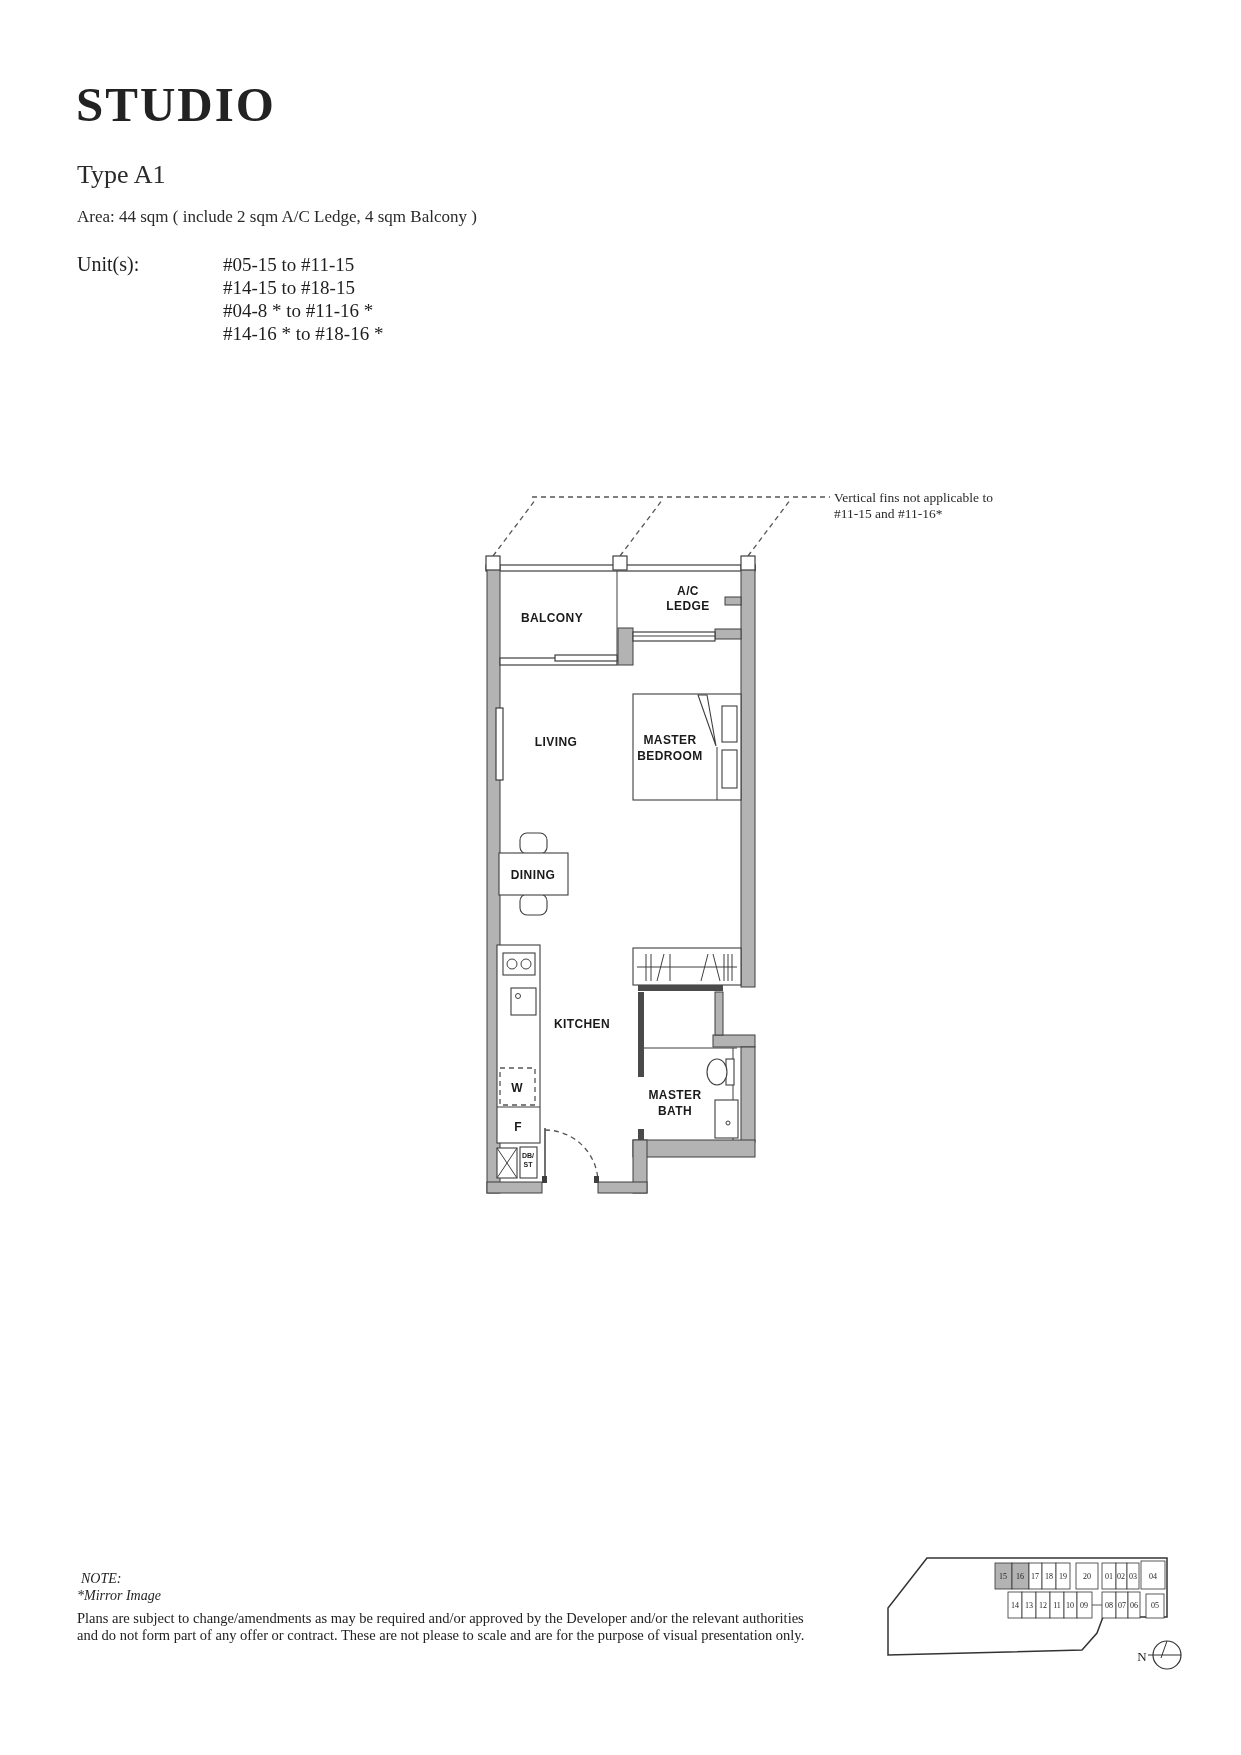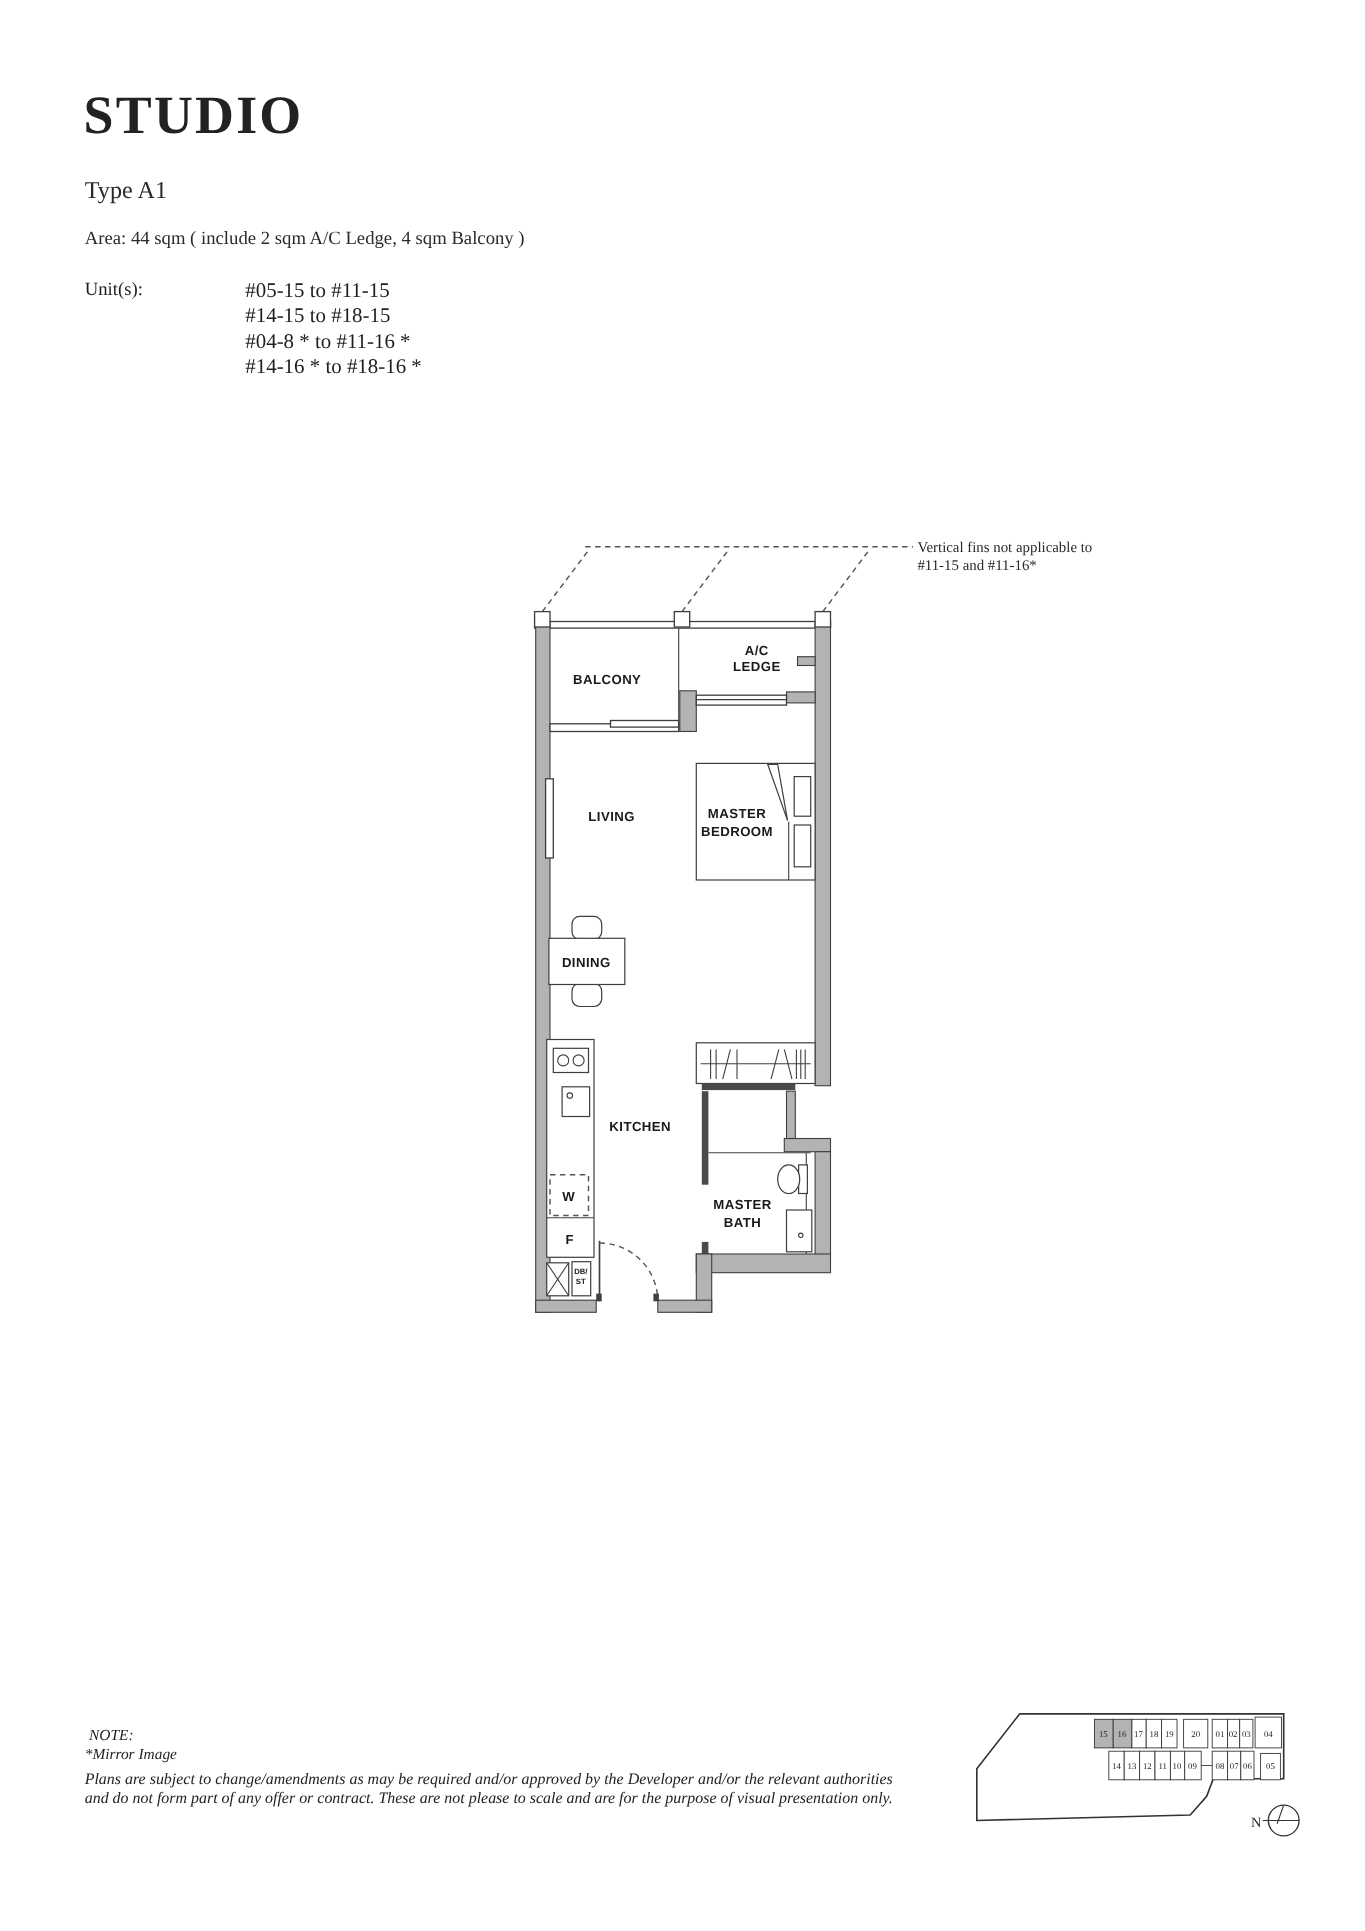--- a/index.html
+++ b/index.html
@@ -2,39 +2,39 @@
 <html><head>
 <meta charset="utf-8">
 <style>
   html,body { margin:0; padding:0; background:#ffffff; }
   #page {
     position:relative; width:1241px; height:1755px; background:#ffffff;
     font-family:"Liberation Serif","DejaVu Serif",serif; color:#1e1e1e; overflow:hidden;
   }
   .abs { position:absolute; }
   #title { left:76px; top:76px; font-size:49px; font-weight:bold; letter-spacing:2px; color:#222; }
-  #type-label { left:77px; top:160px; font-size:22px; color:#2a2a2a; }
+  #type-label { left:77px; top:160px; font-size:26px; color:#2a2a2a; }
   #area-line { left:77px; top:207px; font-size:17px; color:#2a2a2a; }
-  #units-label { left:77px; top:253px; font-size:17px; }
+  #units-label { left:77px; top:253px; font-size:20px; }
   #units-list { left:223px; top:253px; font-size:19px; line-height:23px; }
   #plan-svg { left:430px; top:455px; }
   #keyplan-svg { left:880px; top:1545px; }
   .plan-label { font-family:"Liberation Sans","DejaVu Sans",sans-serif; font-weight:bold; font-size:12px; fill:#1a1a1a; letter-spacing:.4px; }
   .plan-label-sm { font-family:"Liberation Sans","DejaVu Sans",sans-serif; font-weight:bold; font-size:7px; fill:#1a1a1a; }
   .annot { font-family:"Liberation Serif","DejaVu Serif",serif; font-size:13.5px; fill:#2a2a2a; }
   .kp-num { font-family:"Liberation Serif","DejaVu Serif",serif; font-size:8px; fill:#222; }
   .wall { fill:#b3b3b3; stroke:#3f3f3f; stroke-width:1; }
   .darkwall { fill:#4a4a4a; stroke:none; }
   .ln { stroke:#3f3f3f; stroke-width:1; fill:none; }
   .ln2 { stroke:#3f3f3f; stroke-width:1.2; fill:#ffffff; }
   .dash { stroke:#555; stroke-width:1.3; fill:none; stroke-dasharray:5 4; }
   .fixture { fill:#ffffff; stroke:#3f3f3f; stroke-width:1.1; }
   #note-label { left:81px; top:1571px; font-size:14px; font-style:italic; }
   #note-mirror { left:77px; top:1588px; font-size:14px; font-style:italic; }
-  #disclaimer { left:77px; top:1610px; font-size:14.5px; line-height:16.5px; color:#222;font-style:italic; }
+  #disclaimer { left:77px; top:1610px; font-size:14.5px; line-height:16.5px; color:#222; }
 </style>
 </head>
 <body>
 
 <div id="page">
 
   <div id="title" class="abs">STUDIO</div>
   <div id="type-label" class="abs">Type A1</div>
   <div id="area-line" class="abs">Area: 44 sqm ( include 2 sqm A/C Ledge, 4 sqm Balcony )</div>
   <div id="units-label" class="abs">Unit(s):</div>

